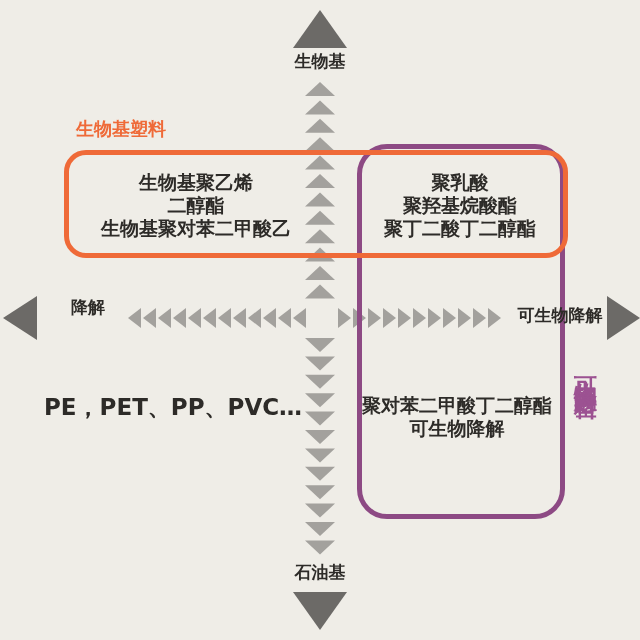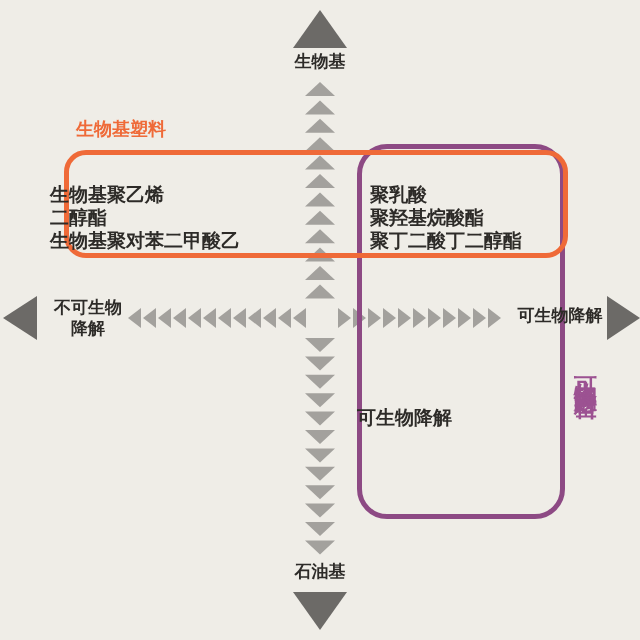--- a/index.html
+++ b/index.html
@@ -29,24 +29,24 @@
     border-radius: 30px;
   }
   .txt {
     color: var(--ink, #2d2b28);
     font-weight: 700;
     z-index: 3;
     white-space: nowrap;
   }
   .axis-label { font-size: 17px; line-height: 21px; text-align: center; }
   .axis-top    { left: 270px; top: 51px;  width: 100px; }
-  .axis-bottom { left: 270px; top: 562px; width: 100px; font-family: Liberation Mono, monospace; }
+  .axis-bottom { left: 270px; top: 562px; width: 100px; }
   .axis-left   { left: 38px;  top: 297px; width: 100px; }
   .axis-right  { left: 506px; top: 305px; width: 108px; }
-  .quad { font-size: 19px; line-height: 23px; text-align: left; margin-top: 12px; }
+  .quad { font-size: 19px; line-height: 23px; text-align: center; }
   .quad-tl { left: 50px;  top: 171px; width: 292px; }
   .quad-tr { left: 370px; top: 171px; width: 180px; }
   .quad-bl { left: 44px;  top: 394px; width: 230px; font-size: 23px; line-height: 27px; }
   .quad-br { left: 357px; top: 394px; width: 200px; }
   .orange-label {
     left: 76px; top: 117px;
     font-size: 18px; line-height: 24px;
     color: var(--orange, #ef6a38);
   }
   .purple-vlabel {
@@ -132,36 +132,39 @@
 
   <div class="abs txt orange-label">生物基塑料</div>
 
   <div class="abs txt purple-vlabel">可生物降解塑料</div>
 
   <div class="abs txt axis-label axis-top">生物基</div>
 
   <div class="abs txt axis-label axis-bottom">石油基</div>
 
   <div class="abs txt axis-label axis-left">
-    <div>不可生物</div>
     <div>降解</div>
   </div>
 
   <div class="abs txt axis-label axis-right">可生物降解</div>
 
   <div class="abs txt quad quad-tl">
     <div>生物基聚乙烯</div>
     <div>二醇酯</div>
     <div>生物基聚对苯二甲酸乙</div>
   </div>
 
   <div class="abs txt quad quad-tr">
     <div>聚乳酸</div>
     <div>聚羟基烷酸酯</div>
     <div>聚丁二酸丁二醇酯</div>
   </div>
 
+  <div class="abs txt quad quad-bl">
+    <div>PE，PET、PP、PVC…</div>
+  </div>
 
   <div class="abs txt quad quad-br">
+    <div>聚对苯二甲酸丁二醇酯</div>
     <div>可生物降解</div>
   </div>
 
 </div>
 
 </body></html>

